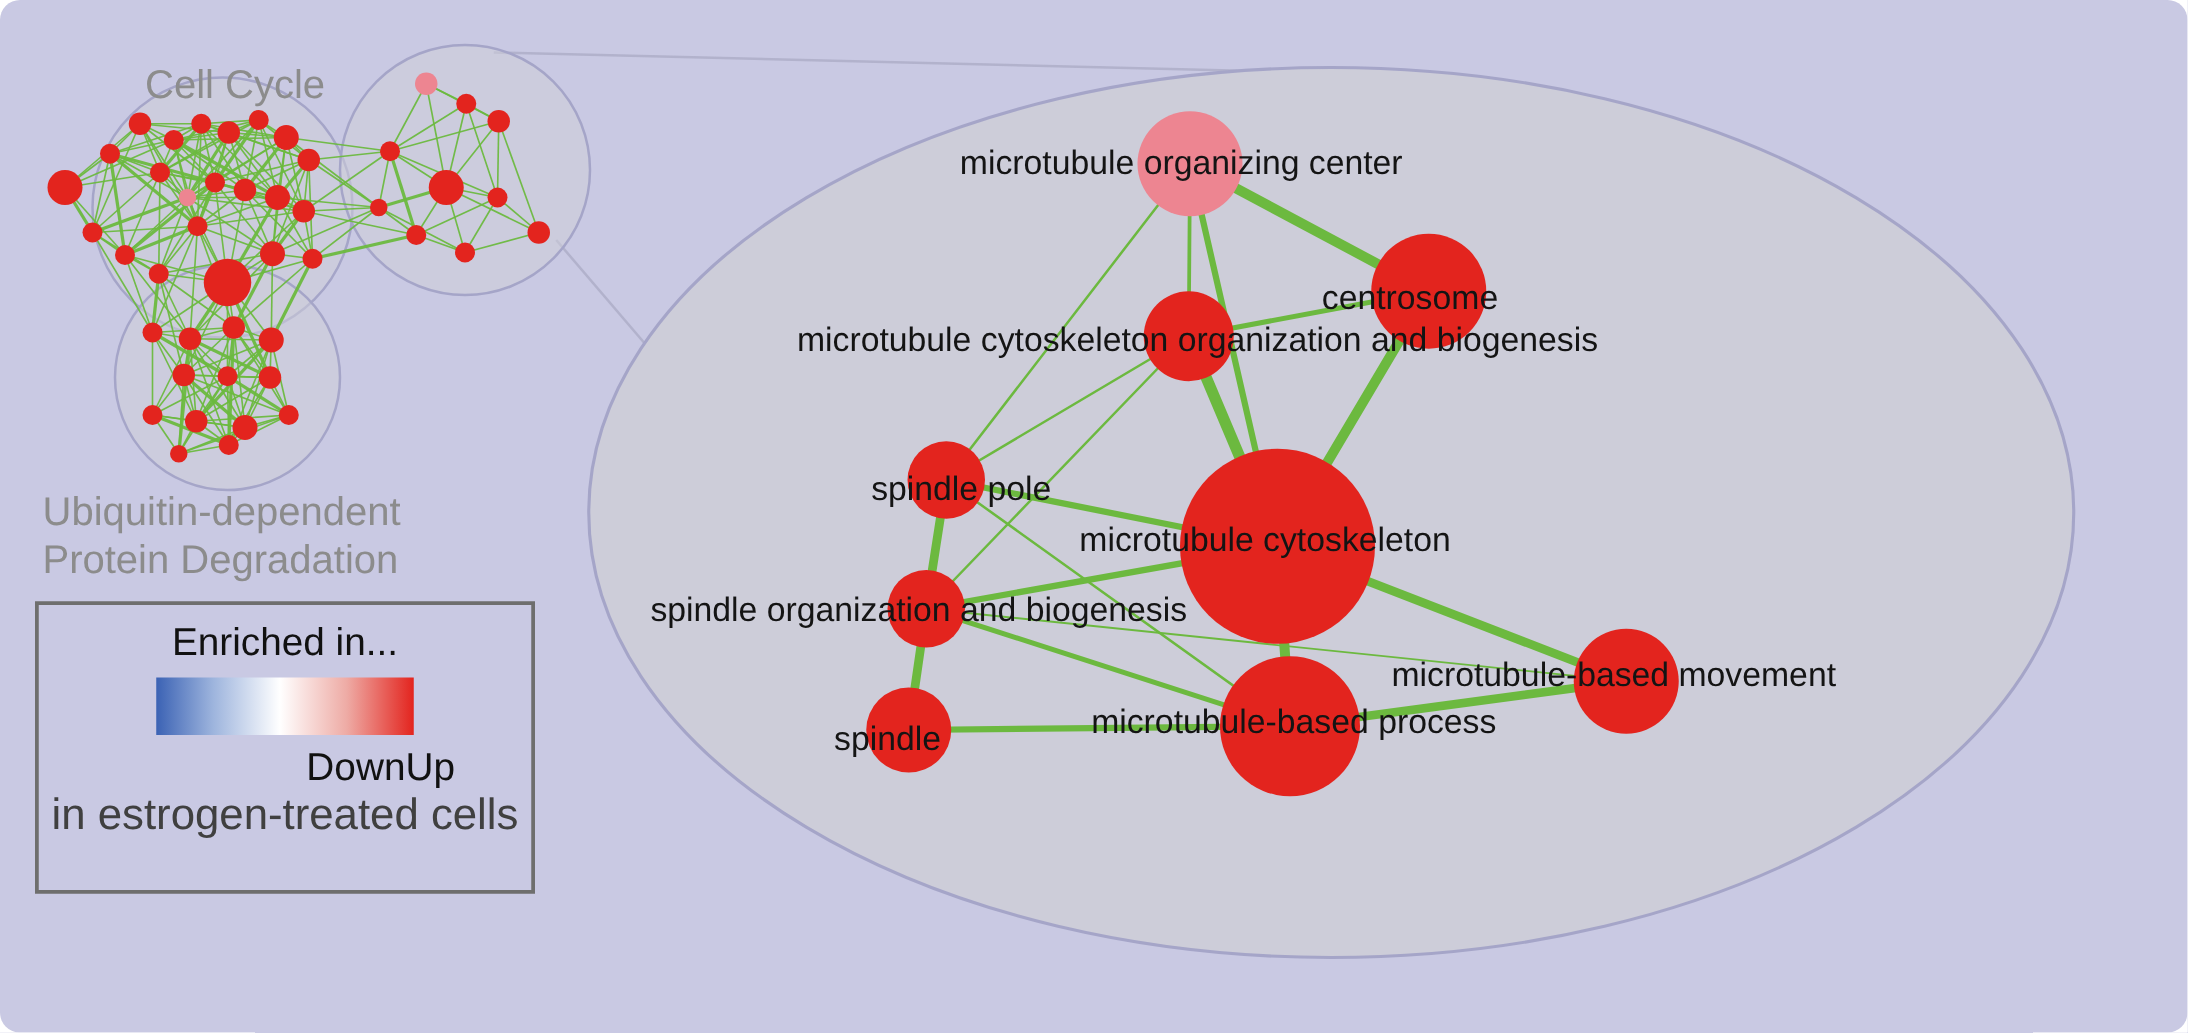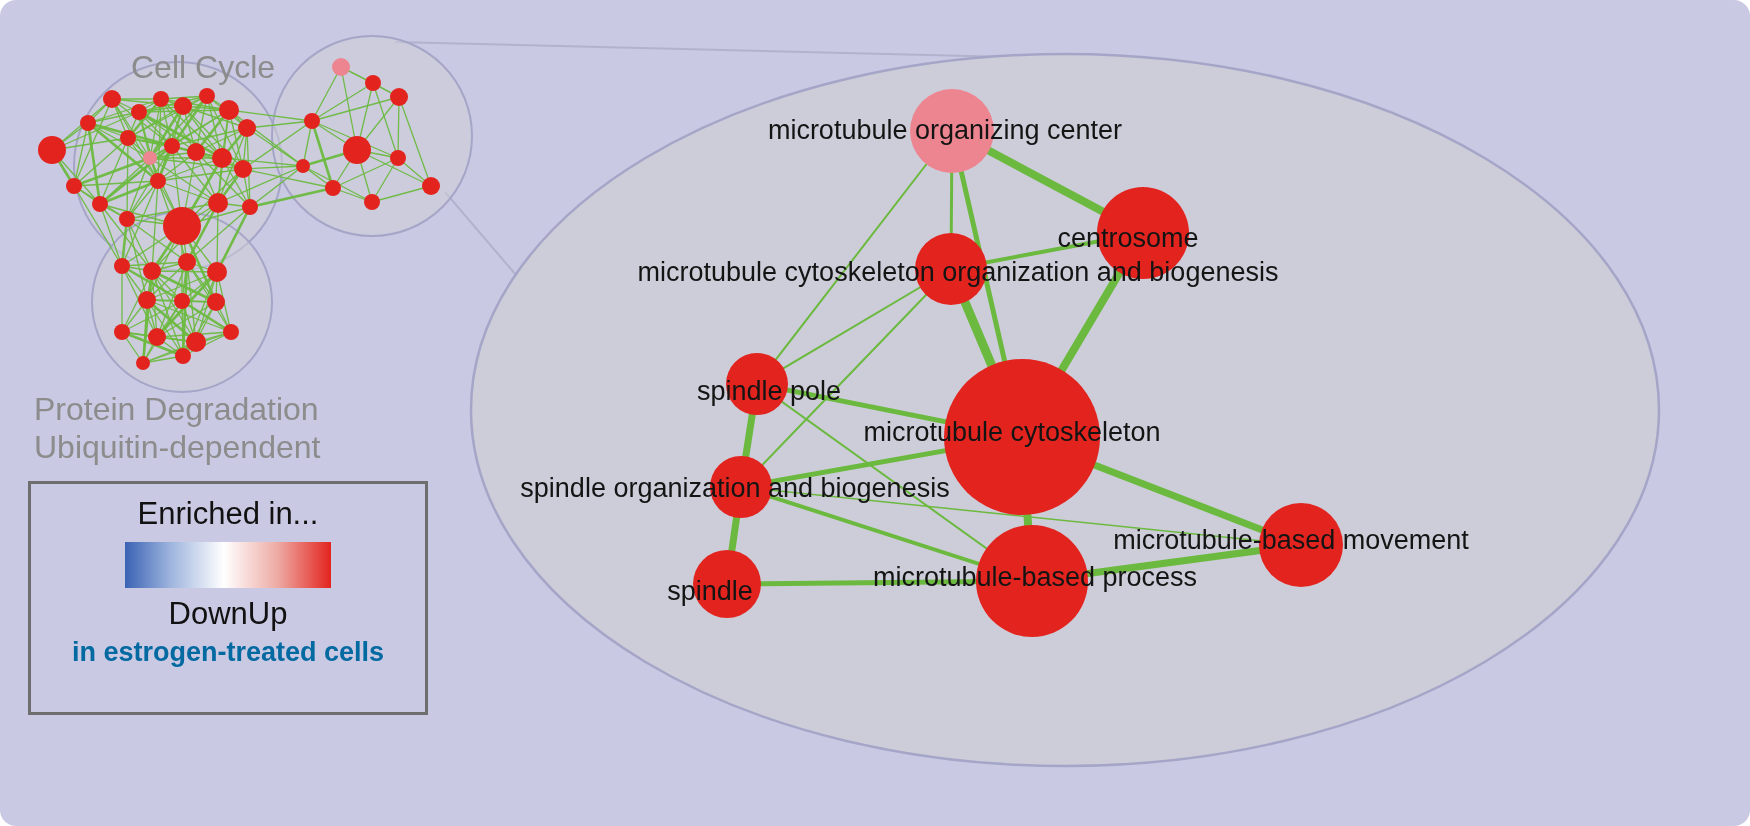--- a/index.html
+++ b/index.html
@@ -1,27 +1,27 @@
 <!DOCTYPE html>
 <html><head>
 <meta charset="utf-8">
 <style>
   html,body{margin:0;padding:0;background:#ffffff;font-family:"Liberation Sans",sans-serif;}
   .canvas{position:relative;width:1750px;height:826px;background:#c9c9e3;border-radius:16px;overflow:hidden;}
   #network-svg{position:absolute;left:0;top:0;width:1750px;height:826px;}
   .title{position:absolute;font-size:32px;line-height:38px;}
-  .title-cell-cycle{left:131px;top:48px;color:#8c8c8c;}
+  .title-cell-cycle{left:116px;top:48px;color:#8c8c8c;}
   .title-mt{left:1345px;top:46px;width:290px;text-align:center;color:#1a1a1a;}
   .title-ub{left:34px;top:390px;color:#8c8c8c;}
   .legend{position:absolute;left:28px;top:481px;width:400px;height:234px;border:3px solid #6e6e6e;
           box-sizing:border-box;display:flex;flex-direction:column;align-items:center;padding-top:12px;}
   .legend-title{font-size:31px;color:#111;margin-bottom:10px;}
   .legend-gradient{width:206px;height:46px;margin-bottom:8px;}
-  .legend-row{width:272px;display:flex;justify-content:center;font-size:31px;color:#111;margin-bottom:4px;}
-  .legend-caption{font-size:27px;color:#0369a1;line-height:32px;font-weight:bold;}
+  .legend-row{width:272px;display:flex;justify-content:flex-end;font-size:31px;color:#111;margin-bottom:4px;}
+  .legend-caption{font-size:35px;color:#404040;line-height:32px;}
 </style>
 </head>
 <body>
 
 <div class="canvas">
 
   <svg id="network-svg" viewBox="0 0 1750 826">
       <line x1="395" y1="42" x2="1010" y2="57" stroke="#b2b2cc" stroke-width="2"></line>
       <line x1="445" y1="192" x2="522" y2="282" stroke="#b2b2cc" stroke-width="2"></line>
       <ellipse cx="1065" cy="410" rx="594" ry="356" fill="#cdcdd9" stroke="#a5a5c8" stroke-width="2.5"></ellipse>
@@ -363,22 +363,22 @@
       <text x="735" y="488" text-anchor="middle" dominant-baseline="central" fill="#141414" font-size="27" font-family="&quot;Liberation Sans&quot;, sans-serif">spindle organization and biogenesis</text>
       <text x="710" y="591" text-anchor="middle" dominant-baseline="central" fill="#141414" font-size="27" font-family="&quot;Liberation Sans&quot;, sans-serif">spindle</text>
       <text x="1035" y="577" text-anchor="middle" dominant-baseline="central" fill="#141414" font-size="27" font-family="&quot;Liberation Sans&quot;, sans-serif">microtubule-based process</text>
       <text x="1291" y="540" text-anchor="middle" dominant-baseline="central" fill="#141414" font-size="27" font-family="&quot;Liberation Sans&quot;, sans-serif">microtubule-based movement</text>
     </svg>
 
   <div class="title title-cell-cycle">Cell Cycle</div>
 
 
   <div class="title title-ub">
+    <div>Ubiquitin-dependent</div>
     <div>Protein Degradation</div>
-    <div>Ubiquitin-dependent</div>
   </div>
 
   <div class="legend">
     <div class="legend-title">Enriched in...</div>
     <div class="legend-gradient" id="legend-gradient" style="background: linear-gradient(90deg, rgb(59, 98, 180) 0%, rgb(157, 180, 221) 22%, rgb(255, 255, 255) 48%, rgb(238, 171, 165) 74%, rgb(227, 36, 30) 100%);"></div>
     <div class="legend-row">
       <span>Down</span>
       <span>Up</span>
     </div>
     <div class="legend-caption">in estrogen-treated cells</div>

